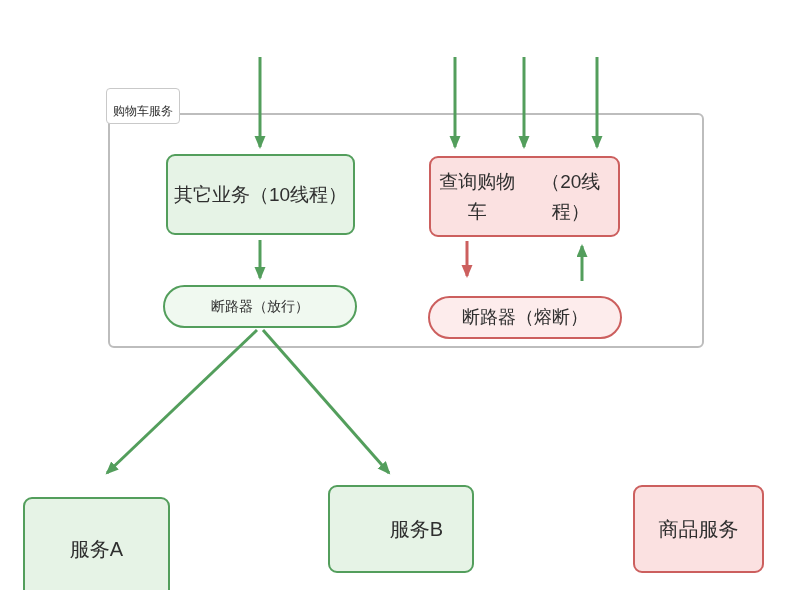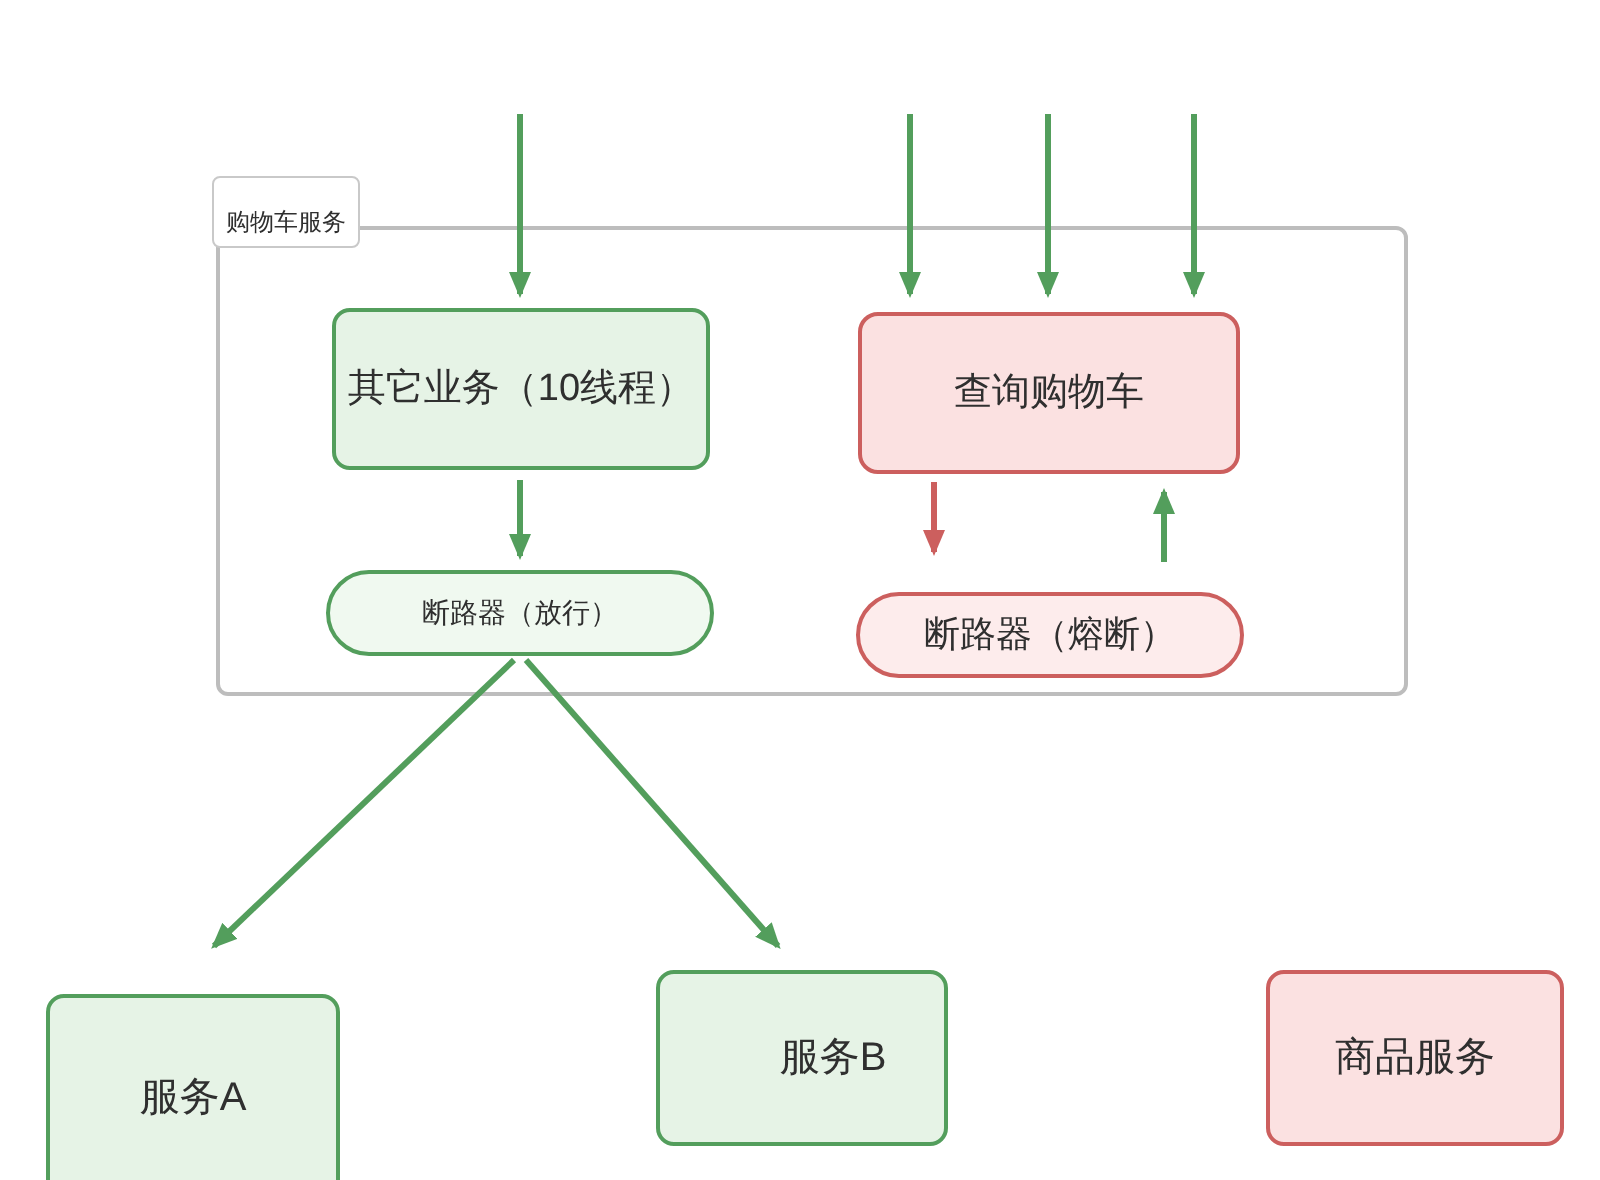--- a/index.html
+++ b/index.html
@@ -82,26 +82,26 @@
     font-size: 14px;
   }
   .pill-red {
     background: var(--red-fill-light, #fdecec);
     border: 2px solid var(--red-border, #cc5f5e);
     border-radius: 22px;
     font-size: 18px;
   }
 
   .n-other   { left: 166px; top: 154px; width: 189px; height: 81px; }
-  .n-query   { left: 429px; top: 156px; width: 191px; height: 81px; border-radius: 10px; }
+  .n-query   { left: 429px; top: 156px; width: 191px; height: 81px; }
   .n-bpass   { left: 163px; top: 285px; width: 194px; height: 43px; }
   .n-bfuse   { left: 428px; top: 285px; width: 194px; height: 43px; margin-top: 11px; }
   .n-svca    { left: 23px;  top: 497px; width: 147px; height: 104px; font-size: 20px; }
   .n-svcb    { left: 328px; top: 485px; width: 146px; height: 88px; font-size: 20px; padding-left: 31px; }
-  .n-product { left: 633px; top: 485px; width: 149px; height: 88px; font-size: 20px; }
+  .n-product { left: 633px; top: 485px; width: 131px; height: 88px; font-size: 20px; }
 </style>
 </head>
 <body>
 
 <div class="canvas">
 
   <svg class="edges" width="800" height="590" viewBox="0 0 800 590" xmlns="http://www.w3.org/2000/svg">
     <defs>
       <marker id="head-g" markerUnits="userSpaceOnUse" markerWidth="16" markerHeight="14" refX="11" refY="5.5" orient="auto">
         <path class="head-g" d="M0,0 L13,5.5 L0,11 Z"></path>
@@ -128,20 +128,21 @@
   <div class="group-frame"></div>
   <div class="group-label">购物车服务</div>
 
   <div class="node box-green n-other">
     <span class="ln">其它业务</span>
     <span class="ln">（10线程）</span>
   </div>
 
   <div class="node box-red n-query">
     <span class="ln">查询购物车</span>
+    <span class="ln">（20线程）</span>
   </div>
 
   <div class="node pill-green n-bpass">
     <span class="ln">断路器（放行）</span>
   </div>
 
   <div class="node pill-red n-bfuse">
     <span class="ln">断路器（熔断）</span>
   </div>
 

